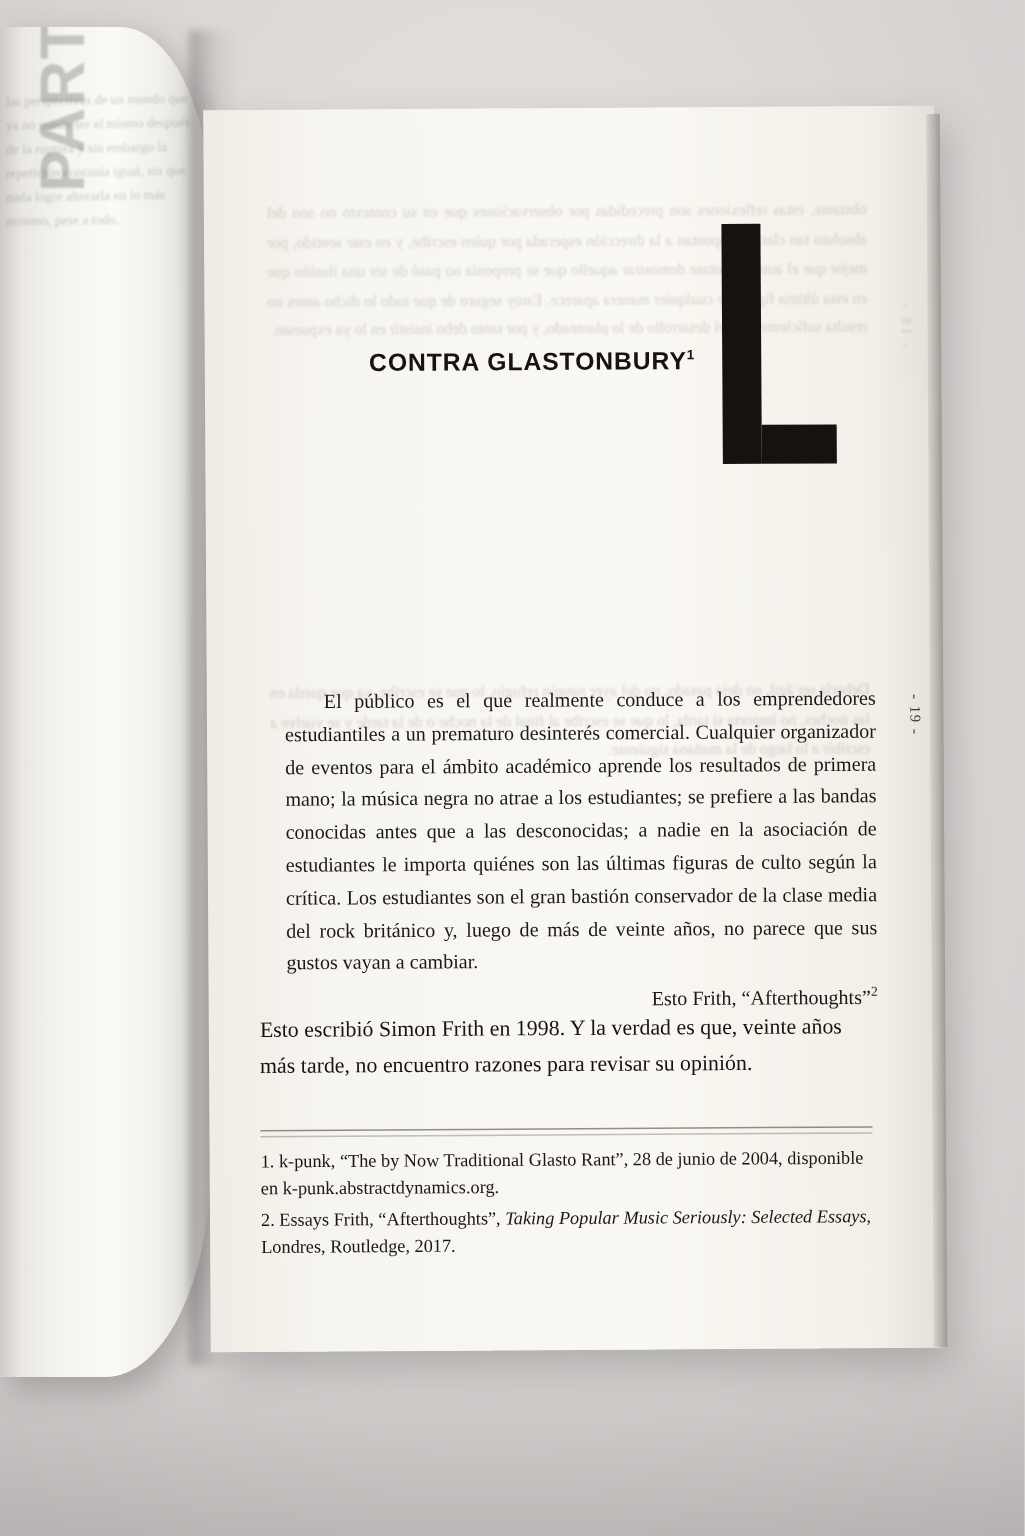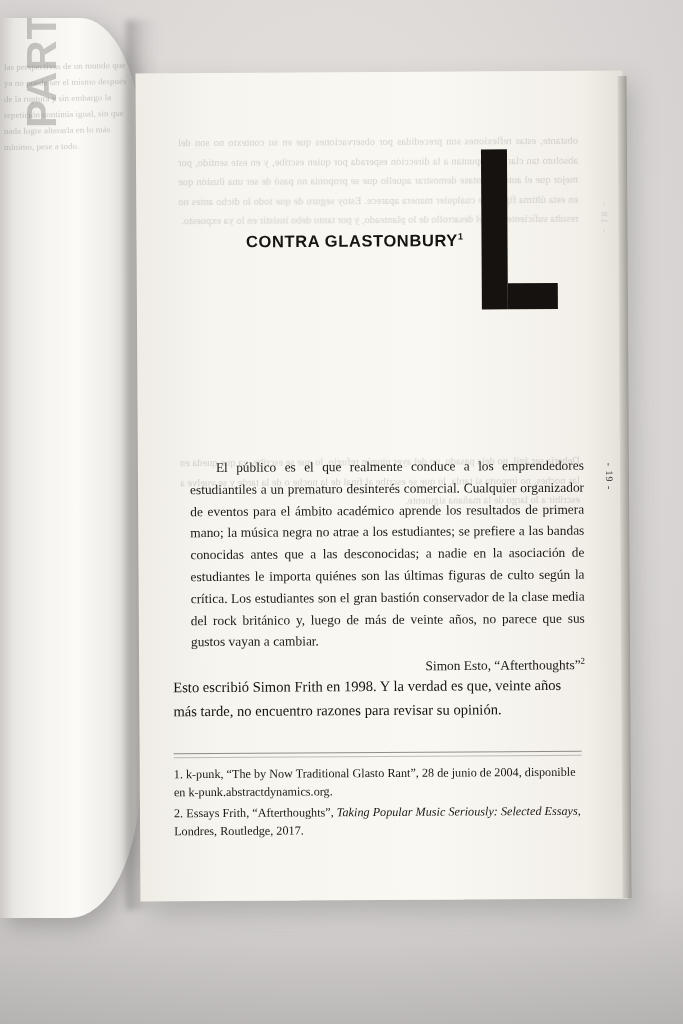--- a/index.html
+++ b/index.html
@@ -273,21 +273,21 @@
 
     <div class="chapter-title">
       <br>
       <span>CONTRA GLASTONBURY</span><sup>1</sup>
     </div>
 
     <div class="folio">- 19 -</div>
 
     <div class="epigraph">
       <span>El público es el que realmente conduce a los emprendedores estudiantiles a un prematuro desinterés comercial. Cualquier organizador de eventos para el ámbito académico aprende los resultados de primera mano; la música negra no atrae a los estudiantes; se prefiere a las bandas conocidas antes que a las desconocidas; a nadie en la asociación de estudiantes le importa quiénes son las últimas figuras de culto según la crítica. Los estudiantes son el gran bastión conservador de la clase media del rock británico y, luego de más de veinte años, no parece que sus gustos vayan a cambiar.</span>
-      <span class="attrib"><span>Simon Esto, “Afterthoughts”</span><sup>2</sup></span>
+      <span class="attrib"><span>Esto Frith, “Afterthoughts”</span><sup>2</sup></span>
     </div>
 
     <div class="body-para">Esto escribió Simon Frith en 1998. Y la verdad es que, veinte años más tarde, no encuentro razones para revisar su opinión.</div>
 
     <div class="foot-rule"></div>
     <div class="foot-rule2"></div>
 
     <div class="footnotes">
       <div class="note">
         <span>1.</span><span> k-punk, “The by Now Traditional Glasto Rant”, 28 de junio de 2004, disponible en k-punk.abstractdynamics.org.</span>

